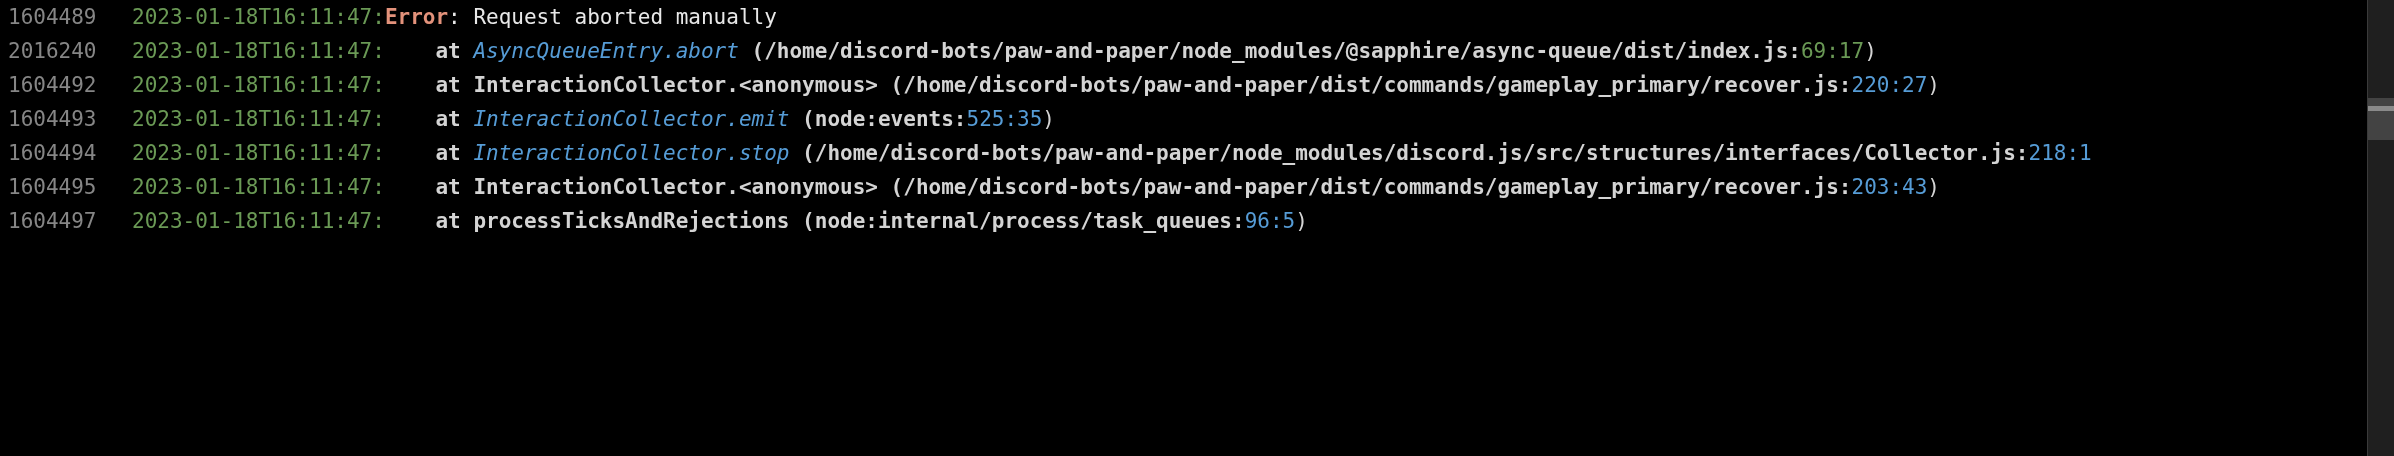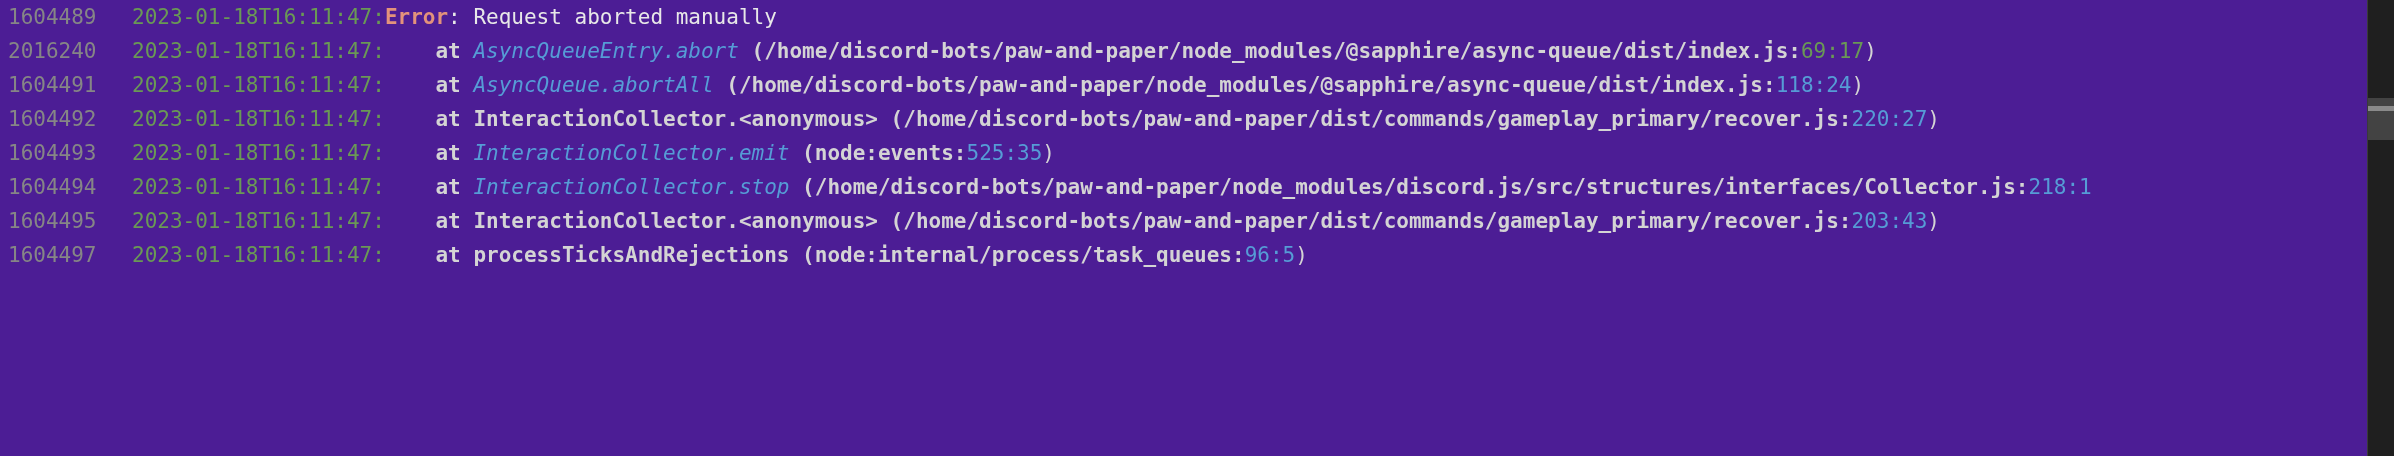--- a/index.html
+++ b/index.html
@@ -15,21 +15,21 @@
     font-family: "DejaVu Sans Mono", "Liberation Mono", monospace;
     font-size: 21px;
     line-height: 34px;
     color: #d4d4d4;
     -webkit-font-smoothing: antialiased;
   }
   #log-viewport {
     position: relative;
     width: 2394px;
     height: 456px;
-    background: #4c1d95;
+    background: #000000;
     overflow: hidden;
   }
   #log-rows {
     position: absolute;
     top: 0;
     left: 0;
     width: 2394px;
   }
   .log-row {
     display: block;
@@ -92,21 +92,20 @@
     background: #8a8a8a;
   }
 </style>
 </head>
 <body>
 
 <div id="log-viewport">
   <div id="log-rows">
       <div class="log-row"><span class="gutter">1604489</span><span class="ts">2023-01-18T16:11:47:</span><span class="sev-error">Error</span><span class="msg">: </span><span class="msg">Request aborted manually</span></div>
       <div class="log-row"><span class="gutter">2016240</span><span class="ts">2023-01-18T16:11:47:</span><span class="plain">    at </span><span class="fn">AsyncQueueEntry.abort</span><span class="plain"> (/home/discord-bots/paw-and-paper/node_modules/@sapphire/async-queue/dist/index.js:</span><span class="loc-green">69:17</span><span class="punct">)</span></div>
-      <div class="log-row"><span class="gutter">1604491</span><span class="ts">2023-01-18T16:11:47:</span><span class="plain">    at </span><span class="fn">AsyncQueue.abortAll</span><span class="plain"> (/home/discord-bots/paw-and-paper/node_modules/@sapphire/async-queue/dist/index.js:</span><span class="loc-blue">118:24</span><span class="punct">)</span></div>
       <div class="log-row"><span class="gutter">1604492</span><span class="ts">2023-01-18T16:11:47:</span><span class="plain">    at </span><span class="plain">InteractionCollector.&lt;anonymous&gt;</span><span class="plain"> (/home/discord-bots/paw-and-paper/dist/commands/gameplay_primary/recover.js:</span><span class="loc-blue">220:27</span><span class="punct">)</span></div>
       <div class="log-row"><span class="gutter">1604493</span><span class="ts">2023-01-18T16:11:47:</span><span class="plain">    at </span><span class="fn">InteractionCollector.emit</span><span class="plain"> (node:events:</span><span class="loc-blue">525:35</span><span class="punct">)</span></div>
       <div class="log-row"><span class="gutter">1604494</span><span class="ts">2023-01-18T16:11:47:</span><span class="plain">    at </span><span class="fn">InteractionCollector.stop</span><span class="plain"> (/home/discord-bots/paw-and-paper/node_modules/discord.js/src/structures/interfaces/Collector.js:</span><span class="loc-blue">218:1</span></div>
       <div class="log-row"><span class="gutter">1604495</span><span class="ts">2023-01-18T16:11:47:</span><span class="plain">    at </span><span class="plain">InteractionCollector.&lt;anonymous&gt;</span><span class="plain"> (/home/discord-bots/paw-and-paper/dist/commands/gameplay_primary/recover.js:</span><span class="loc-blue">203:43</span><span class="punct">)</span></div>
       <div class="log-row"><span class="gutter">1604497</span><span class="ts">2023-01-18T16:11:47:</span><span class="plain">    at </span><span class="plain">processTicksAndRejections (node:internal/process/task_queues:</span><span class="loc-blue">96:5</span><span class="punct">)</span></div>
     </div>
 
   <div id="right-rule"></div>
 
   <div id="scrollbar-track">

